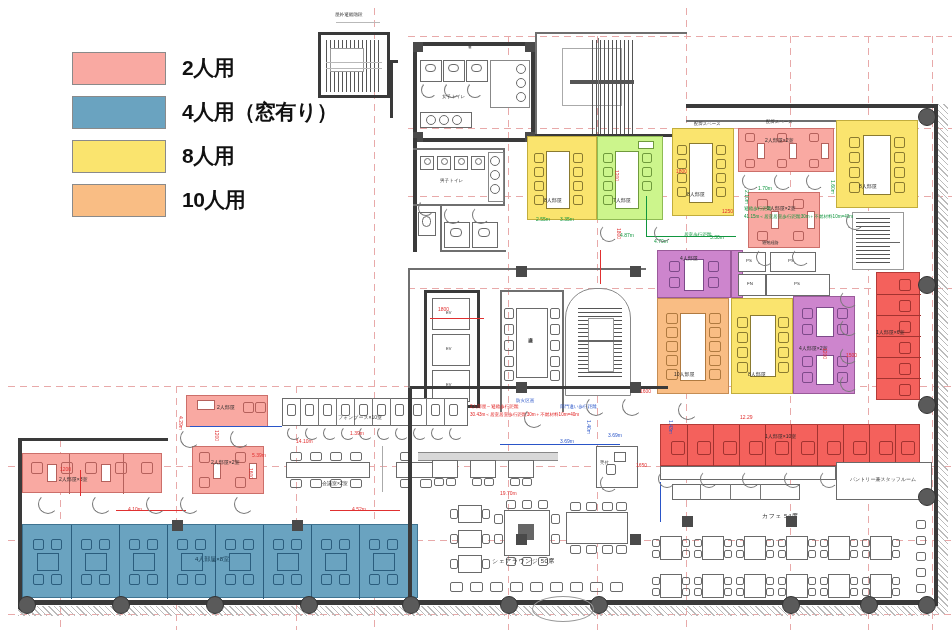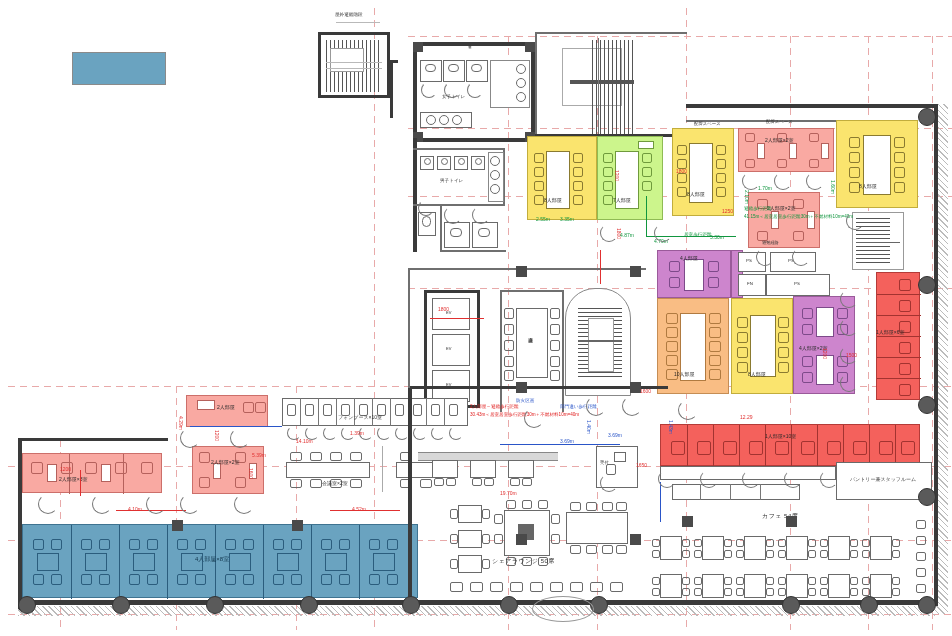--- a/index.html
+++ b/index.html
@@ -51,21 +51,34 @@
   .glazing{position:absolute;background:#d8d8d8;border-top:1px solid #888;border-bottom:1px solid #888;}
   .tinytxt{position:absolute;font-size:4px;color:#333;white-space:nowrap;}
 </style>
 </head>
 <body>
 
 <div id="stage">
 
   <div id="legend">
     <div class="legend-row">
+      <div class="legend-swatch" style="background:#f9a9a2"></div>
+      <div class="legend-label">2人用</div>
+    </div>
+    <div class="legend-row">
       <div class="legend-swatch" style="background:#6aa3c0"></div>
+      <div class="legend-label">4人用（窓有り）</div>
+    </div>
+    <div class="legend-row">
+      <div class="legend-swatch" style="background:#fae46e"></div>
+      <div class="legend-label">8人用</div>
+    </div>
+    <div class="legend-row">
+      <div class="legend-swatch" style="background:#f9bd84"></div>
+      <div class="legend-label">10人用</div>
     </div>
   </div>
 
   <div id="plan">
 
     <div class="gridline" style="left:408px;top:36px;width:545px"></div>
     <div class="gridline" style="left:408px;top:128px;width:545px"></div>
     <div class="gridline" style="left:408px;top:196px;width:545px"></div>
     <div class="gridline" style="left:408px;top:288px;width:545px"></div>
     <div class="gridline" style="left:8px;top:386px;width:945px"></div>

